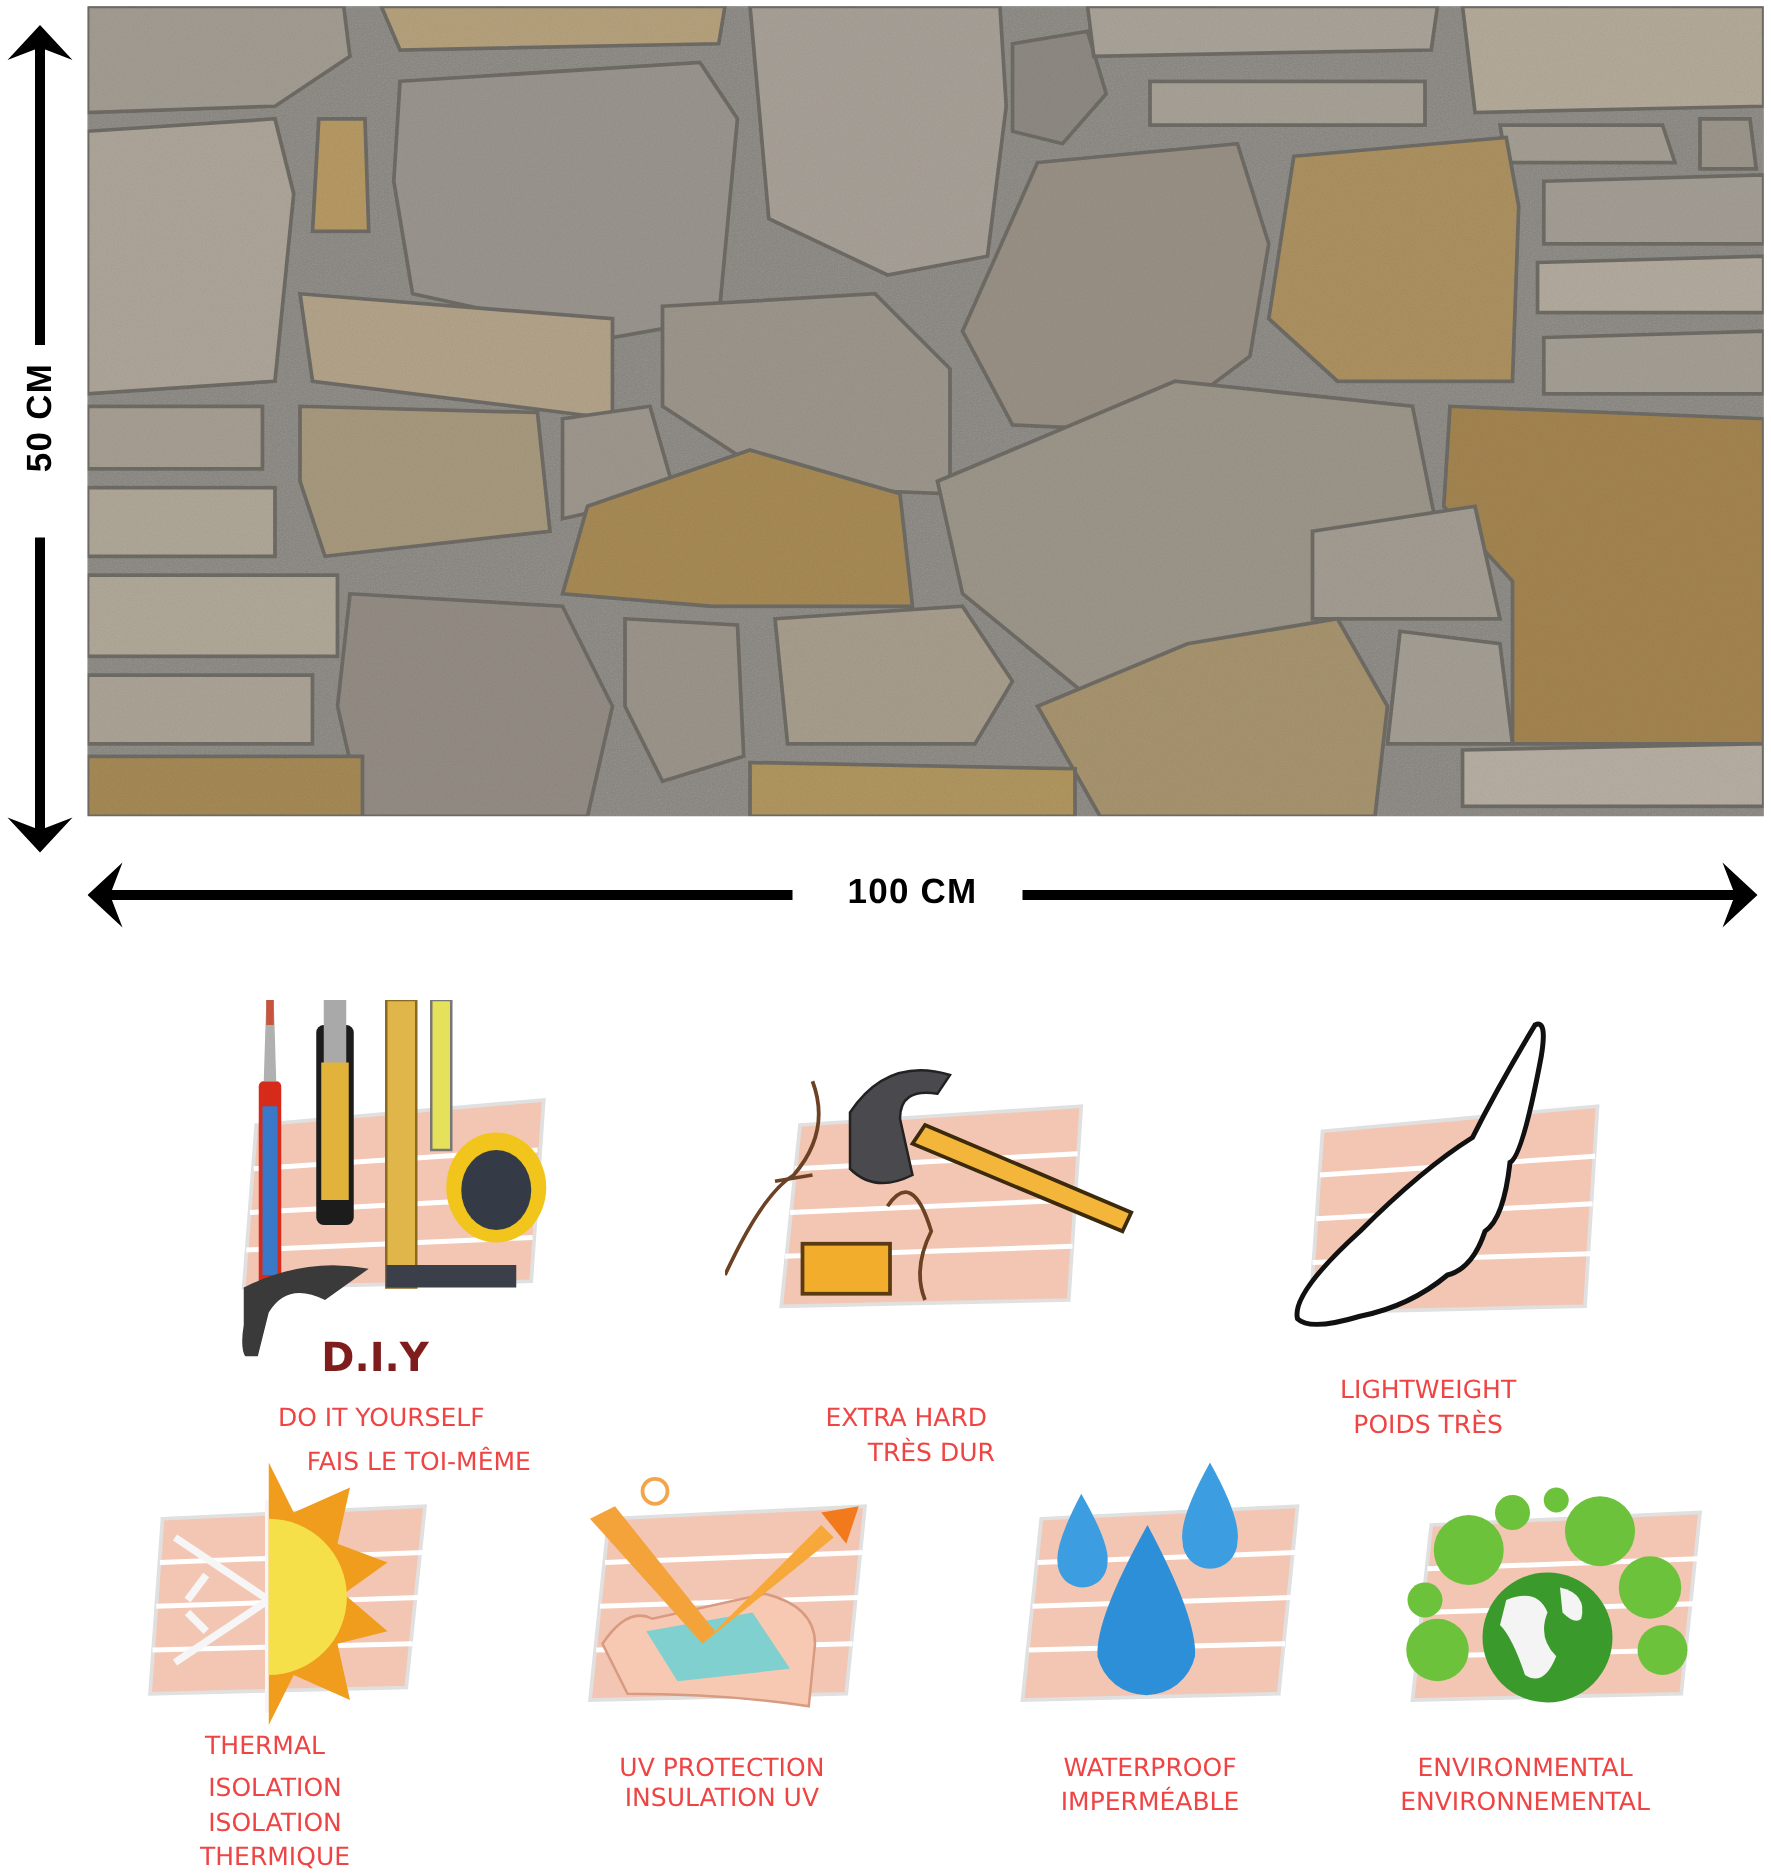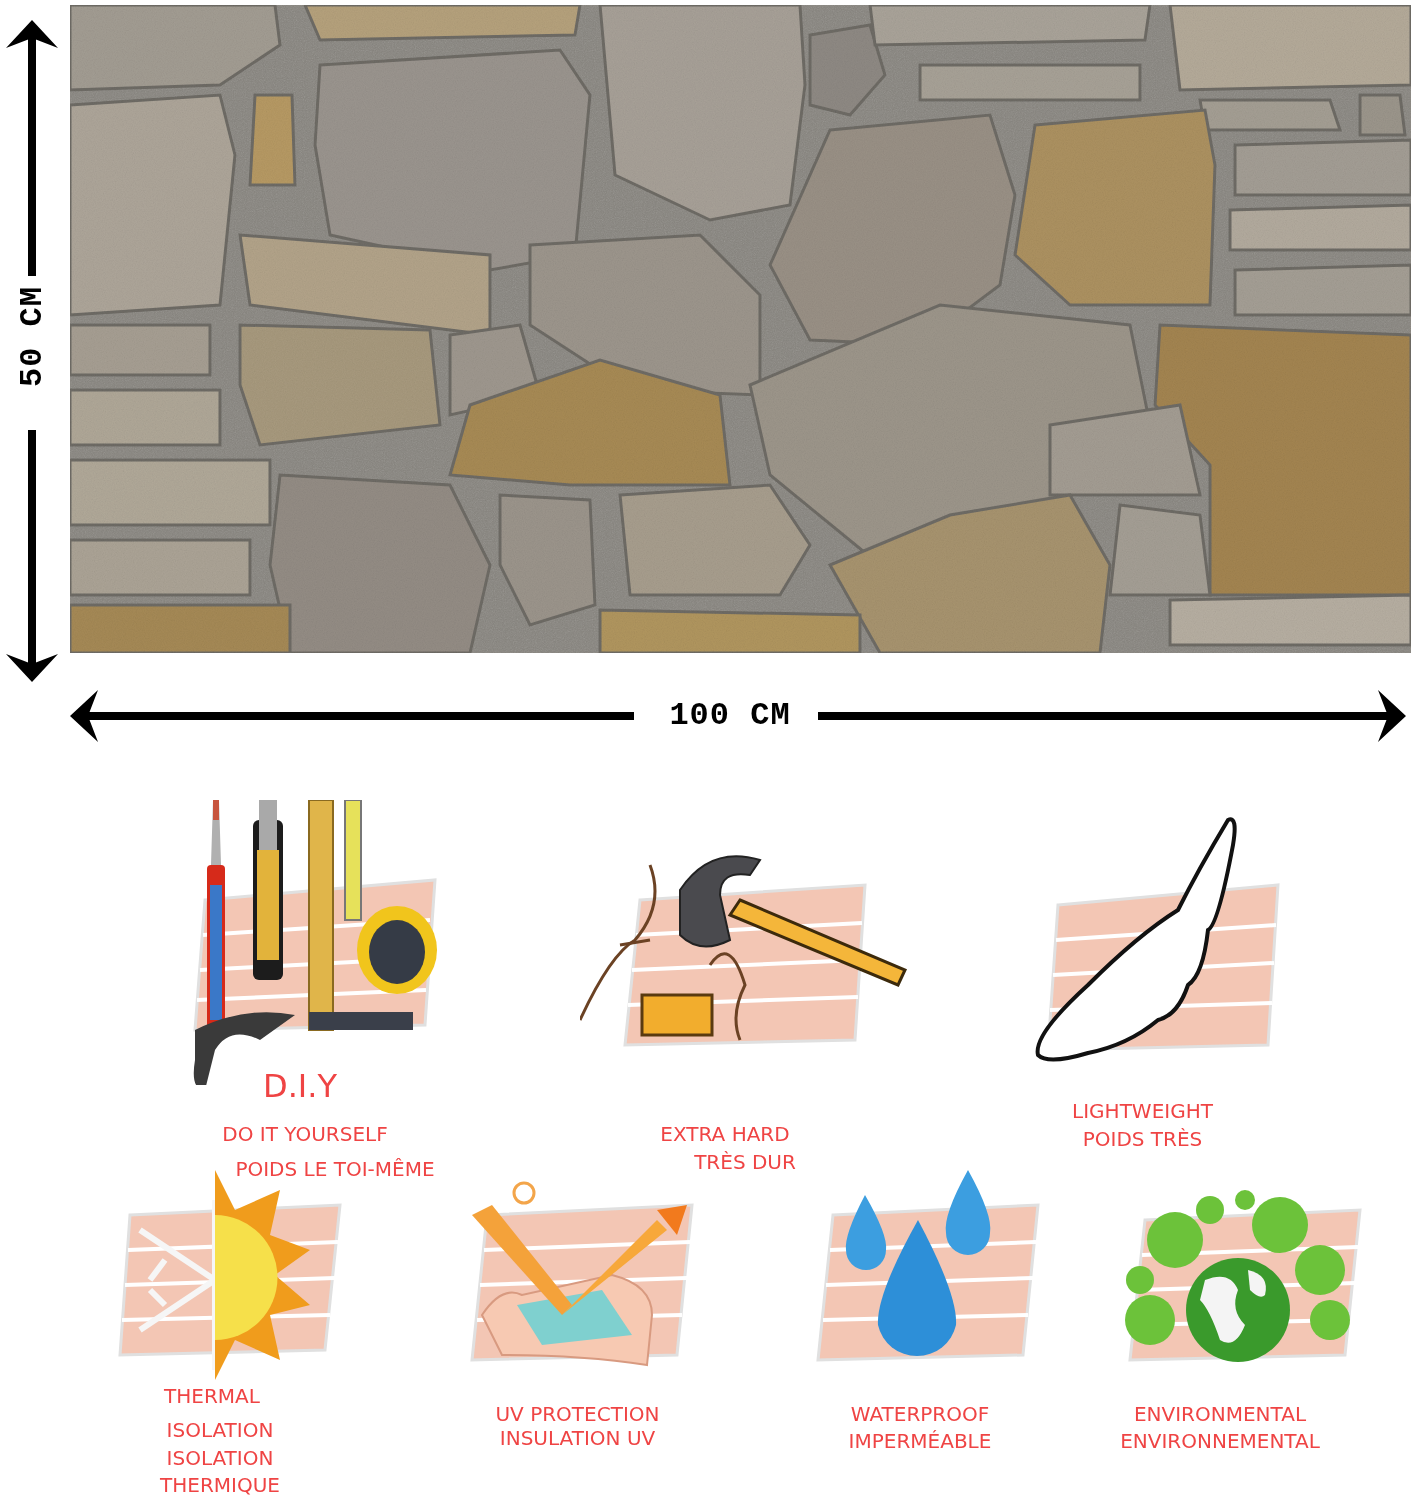--- a/index.html
+++ b/index.html
@@ -1,27 +1,27 @@
 <!DOCTYPE html>
 <html><head>
 <meta charset="utf-8">
 <style>
   html, body { margin:0; padding:0; background:#ffffff; }
   body { width:1417px; height:1500px; position:relative; overflow:hidden; font-family:"DejaVu Sans","Liberation Sans",sans-serif; }
   .abs { position:absolute; }
   
   .panel { left:70px; top:5px; width:1341px; height:648px; background:#8a8782; overflow:hidden; }
   .panel svg { display:block; }
-  .dim-label { font-weight:bold; color:#000; font-size:32px; letter-spacing:1px; font-family:Liberation Mono, monospace; }
+  .dim-label { font-weight:bold; color:#000; font-size:28px; letter-spacing:1px; font-family:Liberation Sans, sans-serif; }
   .dim-v { left:4px; top:338px; width:60px; height:0; }
   .dim-v span { position:absolute; left:-52px; top:-20px; width:160px; text-align:center; transform:rotate(-90deg); }
   .dim-h { left:640px; top:697px; width:180px; text-align:center; }
   
   .label { color:#ef4444; font-size:20px; text-align:center; line-height:28px; font-family:"DejaVu Sans",sans-serif; }
-  .label-big { font-size:32px; color:#ef4444; }
+  .label-big { font-size:32px; color:#7f1d1d;font-weight:bold; }
 </style>
 </head>
 <body>
 
 <div class="abs panel">
   <svg width="1341" height="648" viewBox="0 0 1341 648">
     <defs>
       <filter id="grain">
           <feTurbulence type="fractalNoise" baseFrequency="0.9" numOctaves="2" result="n"></feTurbulence>
           <feColorMatrix type="saturate" values="0"></feColorMatrix>
@@ -113,21 +113,21 @@
     <rect x="72" y="50" width="22" height="110" fill="#e2b33b"></rect>
     <rect x="124" y="0" width="24" height="230" fill="#e0b54a" stroke="#8a6a20" stroke-width="2"></rect>
     <rect x="124" y="212" width="104" height="18" fill="#3a3f4a"></rect>
     <rect x="160" y="0" width="16" height="120" fill="#e6e15a" stroke="#777" stroke-width="2"></rect>
     <ellipse cx="212" cy="150" rx="40" ry="44" fill="#f1c51c"></ellipse>
     <ellipse cx="212" cy="152" rx="28" ry="32" fill="#353b46"></ellipse>
     <path d="M10 230 Q60 205 110 215 L75 240 Q45 225 30 250 L20 290 Q5 290 10 260 Z" fill="#3a3a3a"></path>
   </svg>
   <div class="abs label label-big" style="left:220px;top:1072px;width:160px">D.I.Y</div>
   <div class="abs label" style="left:180px;top:1120px;width:250px">DO IT YOURSELF</div>
-  <div class="abs label" style="left:220px;top:1155px;width:230px">POIDS LE TOI-MÊME</div>
+  <div class="abs label" style="left:220px;top:1155px;width:230px">FAIS LE TOI-MÊME</div>
 </div>
 
 <div>
   <svg class="abs" style="left:580px;top:845px" width="330" height="210">
     <polygon points="60,55 285,40 275,195 45,200" fill="#f3c6b4" stroke="#e0e0e0" stroke-width="3"></polygon>
     <g stroke="#fff" stroke-width="4">
         <line x1="56" y1="90" x2="282" y2="78"></line>
         <line x1="52" y1="125" x2="280" y2="115"></line>
         <line x1="48" y1="160" x2="278" y2="152"></line>
       </g>

